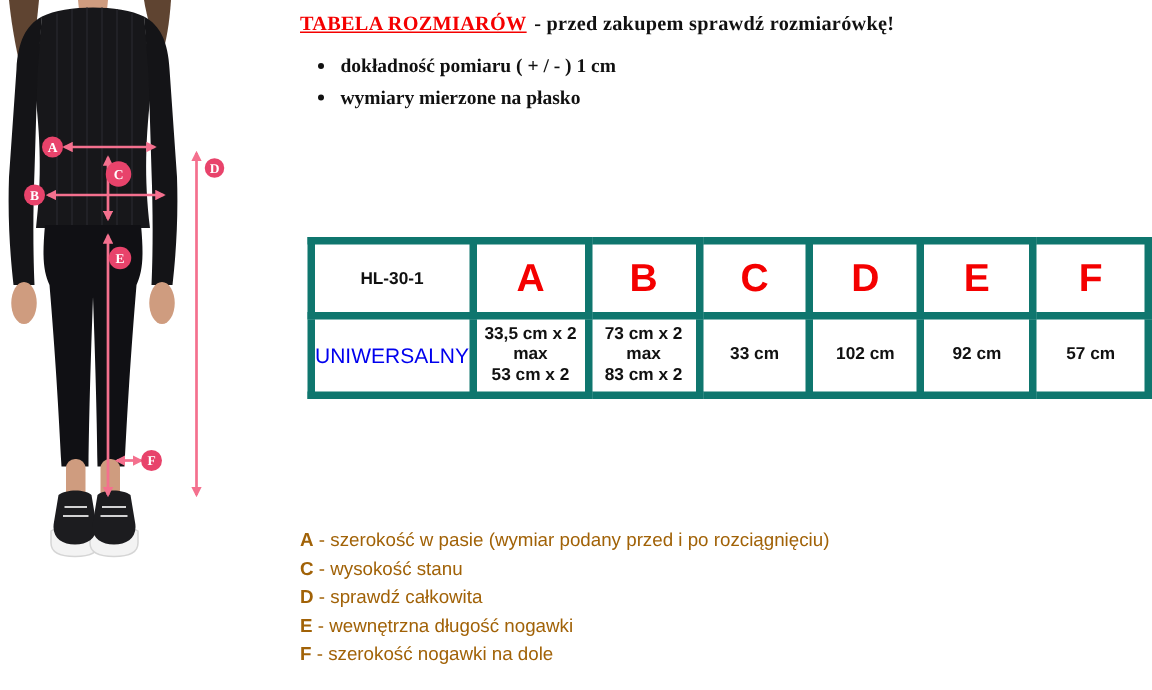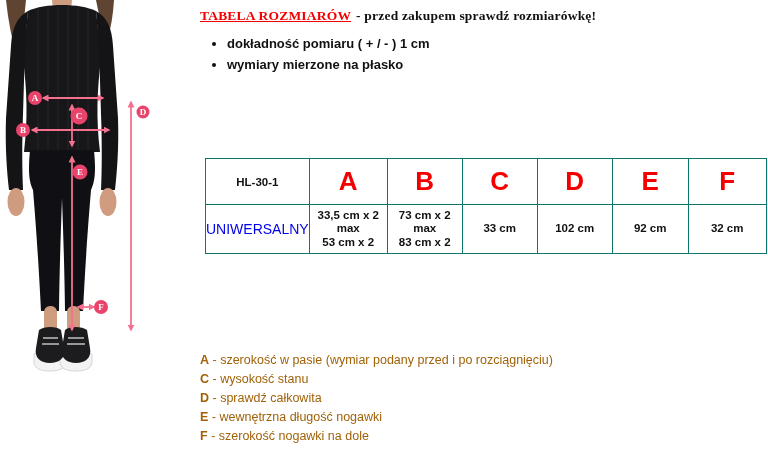--- a/index.html
+++ b/index.html
@@ -16,29 +16,29 @@
   .marker-letter {
     fill:#ffffff; font-family:"Liberation Serif", serif;
     font-weight:bold; font-size:9px; text-anchor:middle;
   }
 
   
   .header { position:absolute; left:200px; top:8px; width:560px; }
   .title-line { font-size:13.5px; font-weight:bold; letter-spacing:.2px;font-family:Liberation Serif, serif; }
   .title-red { color:var(--accent_red); text-decoration:underline; margin-right:5px; }
   .bullets { margin:9px 0 0 27px; padding:0; list-style:disc; }
-  .bullets li { font-size:13px; font-weight:bold; line-height:21px; }
+  .bullets li { font-size:13px; font-weight:bold; line-height:21px;font-family:Liberation Serif, serif; }
 
   
   .size-table {
     position:absolute; left:205px; top:158px; border-collapse:collapse;
     table-layout:fixed;
   }
   .size-table td {
-    border:1px solid #0f766e; text-align:center; vertical-align:middle;
+    border:5px solid #0f766e; text-align:center; vertical-align:middle;
     padding:0; background:#fff;
   }
   .row-head td { height:45px; }
   .row-data td { height:48px; }
   .cell-code   { font-size:11.5px; font-weight:bold; color:#111; }
   .cell-letter { font-size:26px; font-weight:bold; color:var(--accent_red); }
   .cell-size   { font-size:14px; font-weight:normal; color:var(--accent_blue); }
   .cell-value  {
     font-size:11.5px; font-weight:bold; color:#111;
     white-space:pre-line; line-height:13.5px;
@@ -171,21 +171,21 @@
         <td class="cell-size">UNIWERSALNY</td>
         <td class="cell-value">33,5 cm x 2
 max
 53 cm x 2</td>
         <td class="cell-value">73 cm x 2
 max
 83 cm x 2</td>
         <td class="cell-value">33 cm</td>
         <td class="cell-value">102 cm</td>
         <td class="cell-value">92 cm</td>
-        <td class="cell-value">32 cm</td>
+        <td class="cell-value">57 cm</td>
       </tr>
     </tbody>
   </table>
 
   <div class="legend">
     <div class="legend-row"><b>A</b> <span>-</span> <span>szerokość w pasie (wymiar podany przed i po rozciągnięciu)</span></div>
     <div class="legend-row"><b>C</b> <span>-</span> <span>wysokość stanu</span></div>
     <div class="legend-row"><b>D</b> <span>-</span> <span>sprawdź całkowita</span></div>
     <div class="legend-row"><b>E</b> <span>-</span> <span>wewnętrzna długość nogawki</span></div>
     <div class="legend-row"><b>F</b> <span>-</span> <span>szerokość nogawki na dole</span></div>

